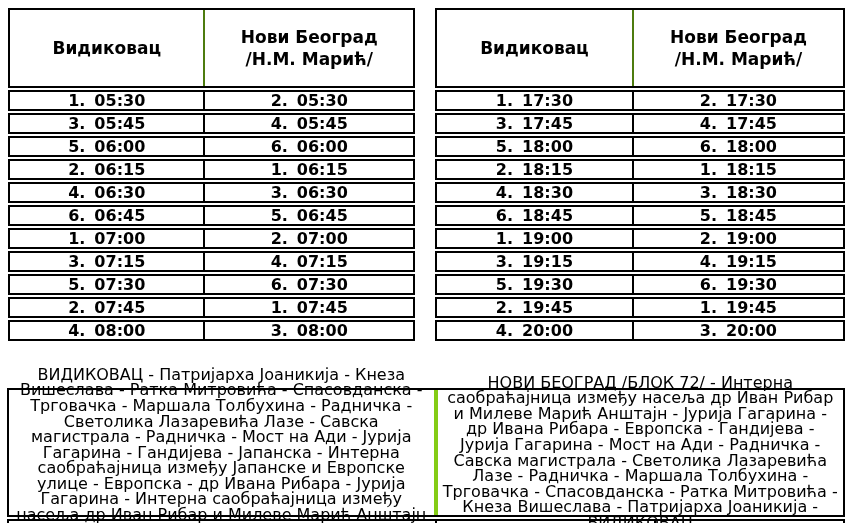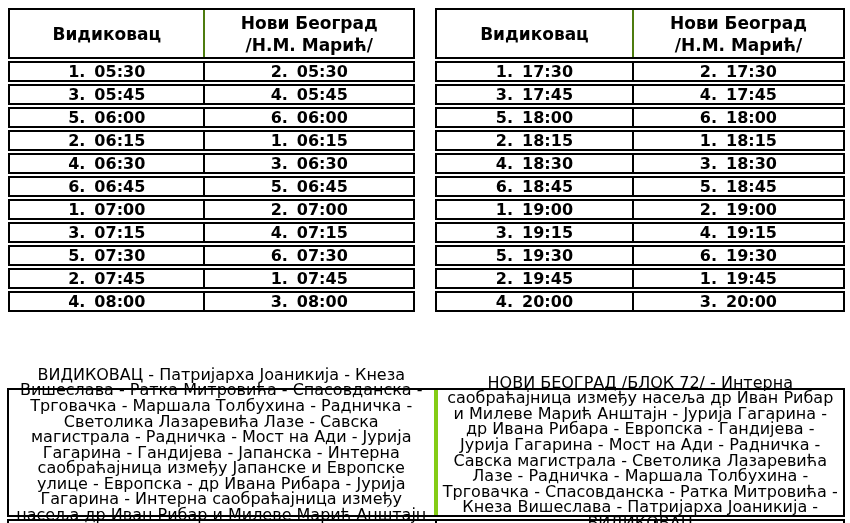--- a/index.html
+++ b/index.html
@@ -13,21 +13,21 @@
     font-family: "DejaVu Sans", "Liberation Sans", sans-serif;
     overflow: hidden;
   }
   
   .timetable { position: absolute; top: 8px; }
   .tt-left  { left: 8px;   width: 407px; }
   .tt-right { left: 435px; width: 410px; }
   .tt-header {
     display: flex;
     border: 2px solid #000;
-    height: 51px;
+    height: 80px;
     background: #fff;
   }
   .h-cell {
     display: flex; flex-direction: column;
     justify-content: center; align-items: center;
     font-weight: bold; font-size: 17px; line-height: 22px;
     text-align: center;
   }
   .h-cell.c1 { width: 48%; }
   .h-cell.c2 { width: 52%; border-left: 2px solid #4d7c0f; }

